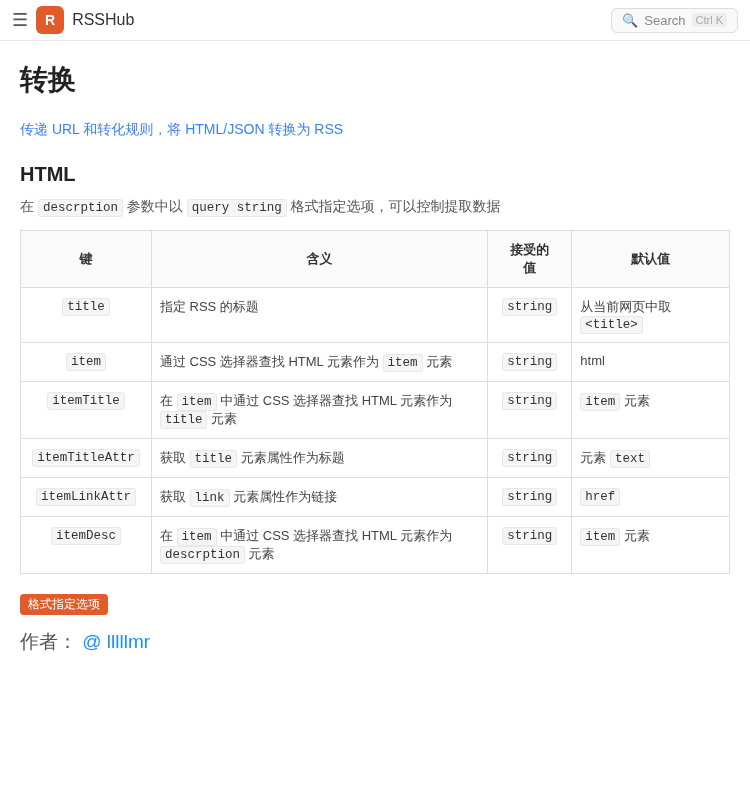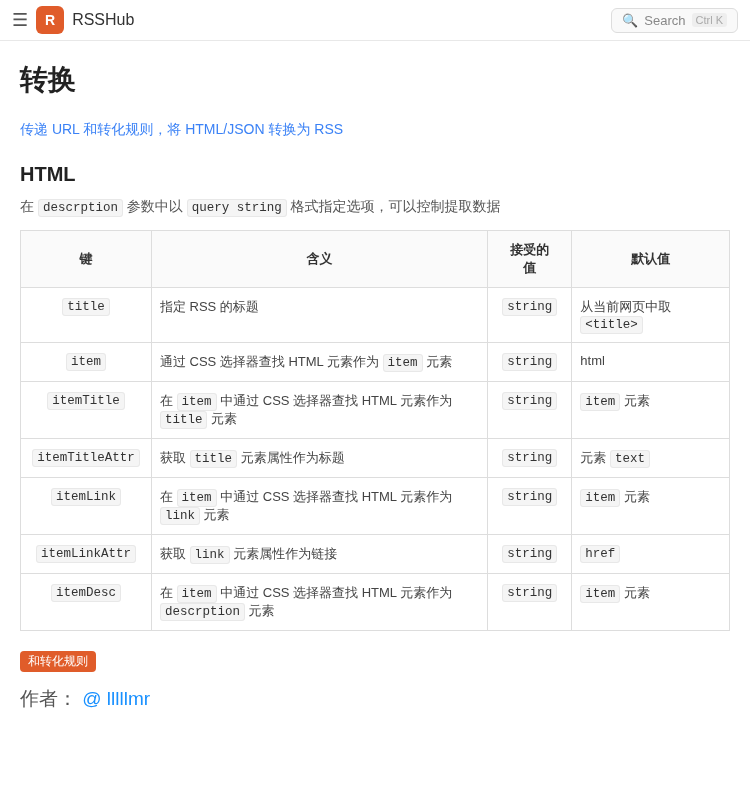--- a/index.html
+++ b/index.html
@@ -233,44 +233,38 @@
         <td class="col-default"><code>item</code> 元素</td>
       </tr>
 
       <tr>
         <td class="col-key"><code>itemTitleAttr</code></td>
         <td class="col-meaning">获取 <code>title</code> 元素属性作为标题</td>
         <td class="col-accepted"><code>string</code></td>
         <td class="col-default">元素 <code>text</code></td>
       </tr>
 
-      <tr>
-        <td class="col-key"><code>itemLink</code></td>
-        <td class="col-meaning">在 <code>item</code> 中通过 CSS 选择器查找 HTML 元素作为 <code>link</code> 元素</td>
-        <td class="col-accepted"><code>string</code></td>
-        <td class="col-default"><code>item</code> 元素</td>
-      </tr>
 
       <tr>
         <td class="col-key"><code>itemLinkAttr</code></td>
         <td class="col-meaning">获取 <code>link</code> 元素属性作为链接</td>
         <td class="col-accepted"><code>string</code></td>
         <td class="col-default"><code>href</code></td>
       </tr>
 
       <tr>
         <td class="col-key"><code>itemDesc</code></td>
         <td class="col-meaning">在 <code>item</code> 中通过 CSS 选择器查找 HTML 元素作为 <code>descrption</code> 元素</td>
         <td class="col-accepted"><code>string</code></td>
         <td class="col-default"><code>item</code> 元素</td>
       </tr>
 
     </tbody>
   </table>
 
-  <div class="badge">和转化规则</div>
+  <div class="badge">格式指定选项</div>
 
   <p class="author-line">
     <span>作者：</span>
     <a class="author-link" href="#">@ lllllmr</a>
   </p>
 
 </div>
 
 </body></html>

